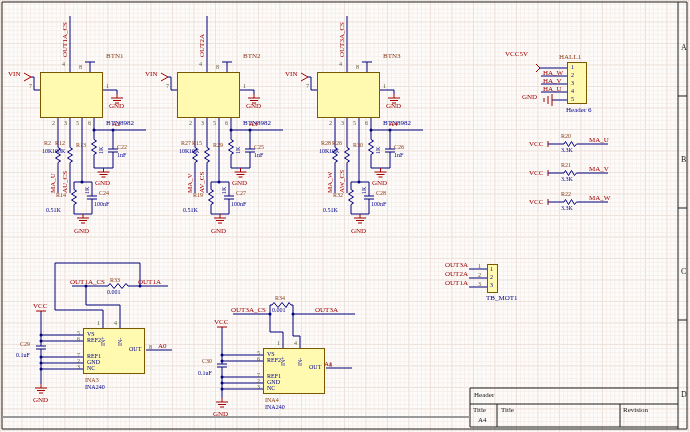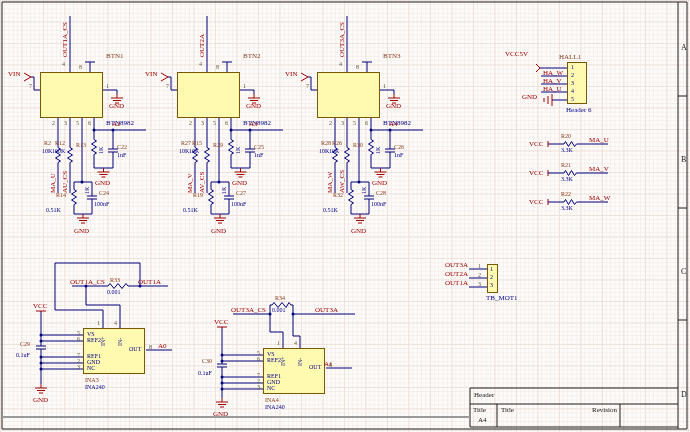--- a/index.html
+++ b/index.html
@@ -443,15 +443,15 @@
 </div>
 
 <span class="zone" style="left:681px;top:44px">A</span>
 <span class="zone" style="left:681px;top:156px">B</span>
 <span class="zone" style="left:681px;top:268px">C</span>
 <span class="zone" style="left:681px;top:391px">D</span>
 <span class="tbt" style="left:474px;top:391px">Header</span>
 <span class="tbt" style="left:473px;top:406px">Title</span>
 <span class="tbt" style="left:478px;top:416px">A4</span>
 <span class="tbt" style="left:501px;top:406px">Title</span>
-<span class="tbt" style="left:592px;top:406px">Revision</span>
+<span class="tbt" style="left:623px;top:406px">Revision</span>
 
 </div>
 
 </body></html>

